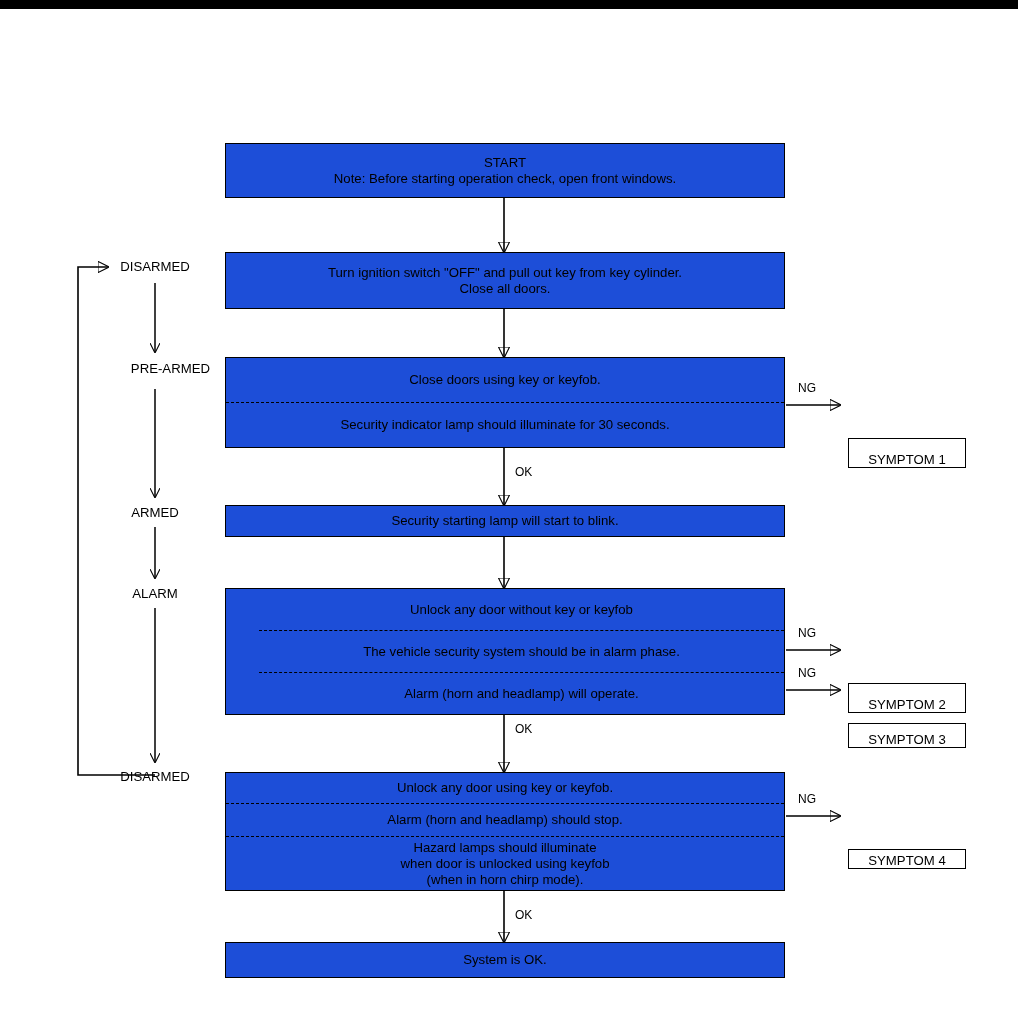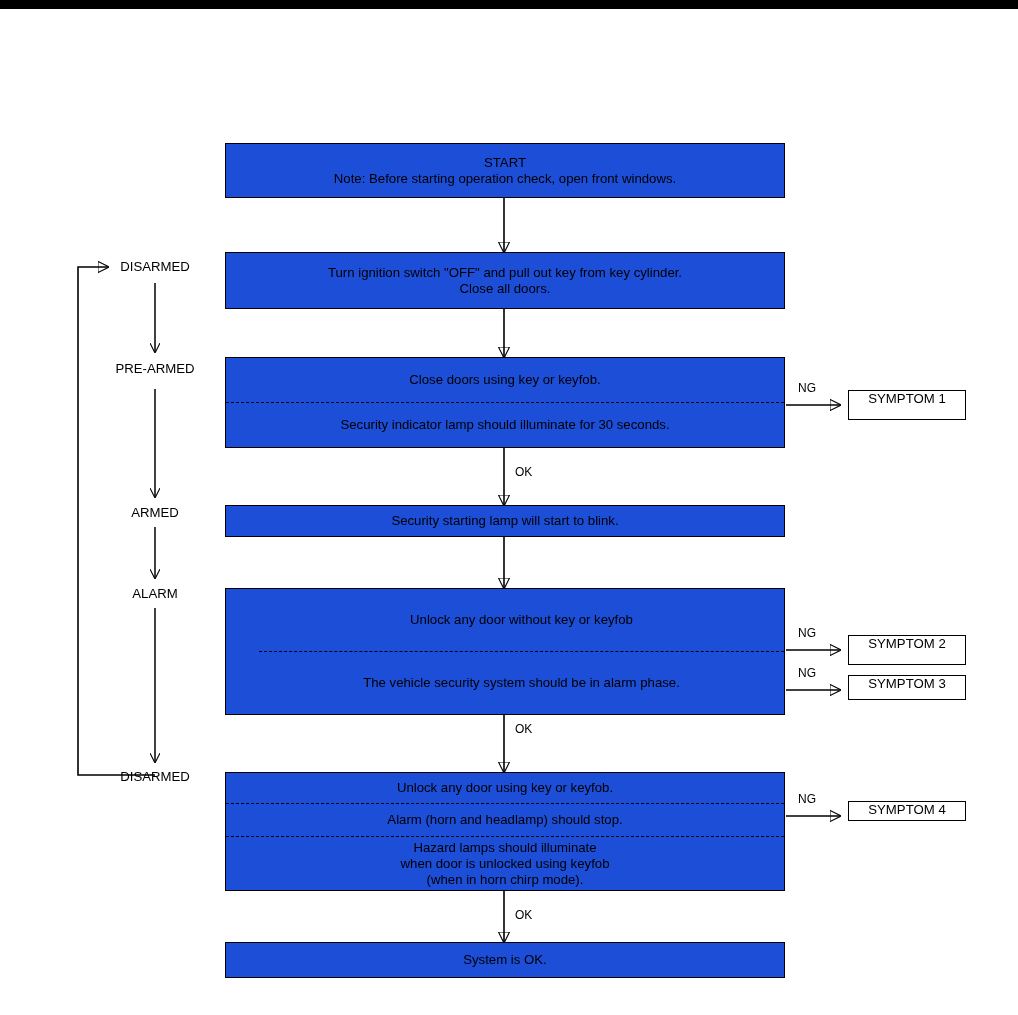--- a/index.html
+++ b/index.html
@@ -51,23 +51,24 @@
     border-top: 1.4px dashed #000000;
   }
 
   
   .symptom-box {
     position: absolute;
     border: 1.6px solid #000000;
     background: #ffffff;
     box-sizing: border-box;
     display: flex;
-    align-items: flex-start;
+    align-items: flex-end;
     justify-content: center;
     font-size: 13.2px;
+    margin-top: 48px;
   }
 
   
   .state-label {
     position: absolute;
     font-size: 13.2px;
     white-space: nowrap;
     text-align: center;
   }
 
@@ -119,21 +120,21 @@
   <line x1="155" y1="283" x2="155" y2="352" stroke-width="1.5" marker-end="url(#arrow)"></line>
   <line x1="155" y1="389" x2="155" y2="497" stroke-width="1.5" marker-end="url(#arrow)"></line>
   <line x1="155" y1="527" x2="155" y2="578" stroke-width="1.5" marker-end="url(#arrow)"></line>
   <line x1="155" y1="608" x2="155" y2="762" stroke-width="1.5" marker-end="url(#arrow)"></line>
 
   <polyline points="155,775 78,775 78,267 108,267" stroke-width="1.6" marker-end="url(#arrow)"></polyline>
 </svg>
 
 <div class="state-label" style="left:105px; top:259px; width:100px;">DISARMED</div>
 
-<div class="state-label" style="left:100px; top:361px; width:110px;">PRE-ARMED</div>
+<div class="state-label" style="left:100px; top:361px; width:110px;text-align:right;">PRE-ARMED</div>
 
 <div class="state-label" style="left:105px; top:505px; width:100px;">ARMED</div>
 
 <div class="state-label" style="left:105px; top:586px; width:100px;">ALARM</div>
 
 <div class="state-label" style="left:105px; top:769px; width:100px;">DISARMED</div>
 
 <div class="flow-box" style="left:225px; top:143px; width:560px; height:55px;">
   <div class="flow-row">START
 Note: Before starting operation check, open front windows.</div>
@@ -149,20 +150,21 @@
   <div class="flow-row">Security indicator lamp should illuminate for 30 seconds.</div>
 </div>
 
 <div class="flow-box" style="left:225px; top:505px; width:560px; height:32px;">
   <div class="flow-row">Security starting lamp will start to blink.</div>
 </div>
 
 <div class="flow-box" style="left:225px; top:588px; width:560px; height:127px;padding-left:33px;">
   <div class="flow-row">Unlock any door without key or keyfob</div>
   <div class="flow-row">The vehicle security system should be in alarm phase.</div>
+  <div class="flow-row">Alarm (horn and headlamp) will operate.</div>
 </div>
 
 <div class="flow-box" style="left:225px; top:772px; width:560px; height:119px;">
   <div class="flow-row" style="flex:0 0 30px;">Unlock any door  using key or keyfob.</div>
   <div class="flow-row" style="flex:0 0 33px;">Alarm (horn and headlamp) should stop.</div>
   <div class="flow-row">Hazard lamps should illuminate
 when door is unlocked using keyfob
 (when in horn chirp mode).</div>
 </div>
 

